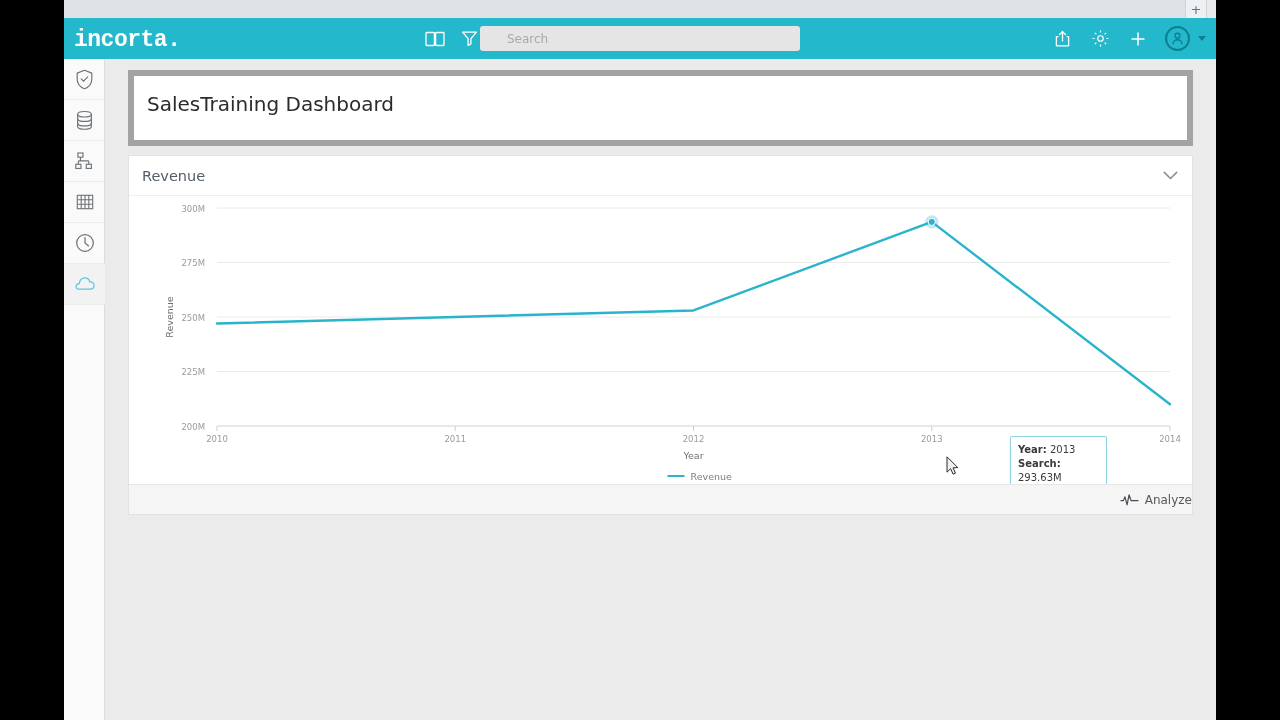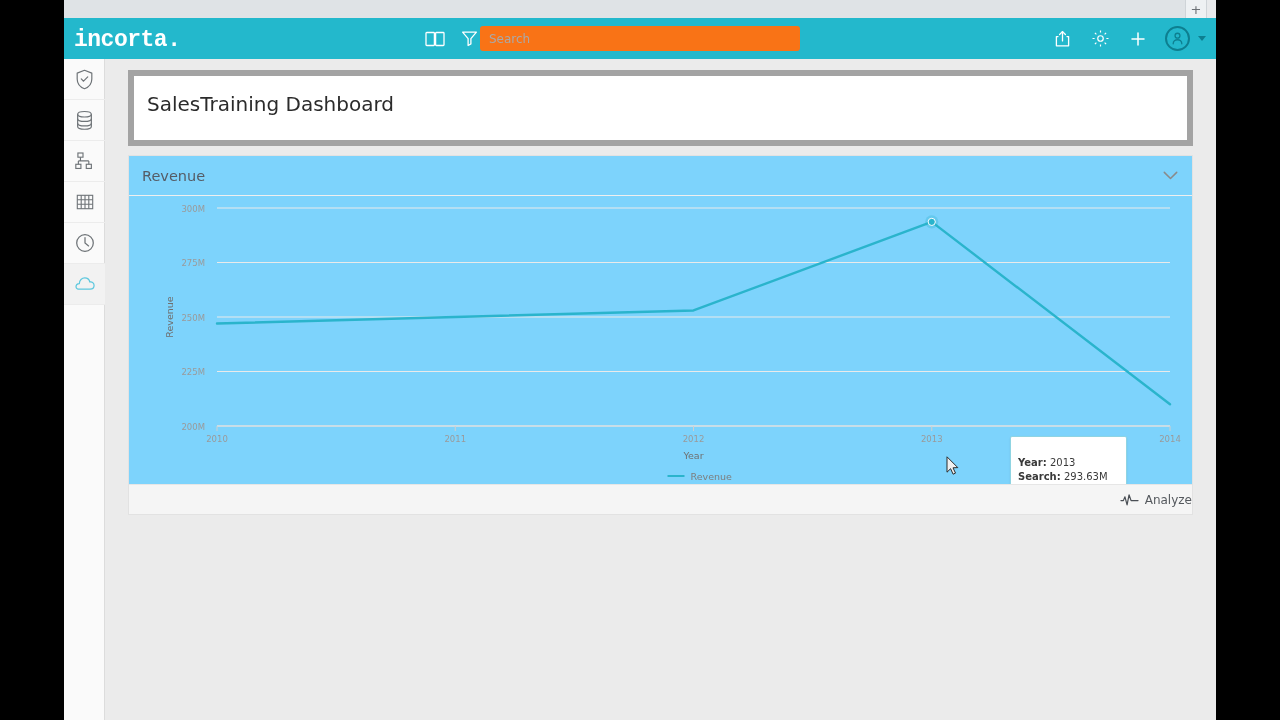--- a/index.html
+++ b/index.html
@@ -74,22 +74,22 @@
   }
   .icon-btn svg { display: block; }
 
   .search-wrap {
     position: absolute; left: 416px; top: 8px;
     width: 320px; height: 25px;
   }
   .search-input {
     width: 100%; height: 25px;
     border: none; border-radius: 3px;
-    background: #f97316;
-    padding: 0 9px;
+    background: #e5e5e5;
+    padding: 0 27px;
     font-family: "DejaVu Sans", "Liberation Sans", sans-serif;
     font-size: 12px; color: #444;
     outline: none;
   }
   .search-input::placeholder { color: #a9a9a9; }
 
   .right-tools {
     position: absolute; right: 10px; top: 0;
     height: 41px; display: flex; align-items: center; gap: 16px;
   }
@@ -140,21 +140,21 @@
   }
   .dash-title {
     font-size: 20px; color: #2b2b2b; font-weight: 400;
     line-height: 1.2; margin-bottom: 10px;
   }
   .dash-desc {
     font-size: 12.5px; color: #b3b3b3; font-weight: 400;
   }
 
   .chart-card {
-    background: #7dd3fc;
+    background: #ffffff;
     border: 1px solid #e2e2e2;
   }
   .chart-head {
     height: 40px;
     display: flex; align-items: center; justify-content: space-between;
     padding: 0 14px 0 13px;
     border-bottom: 1px solid #efefef;
   }
   .chart-title { font-size: 14.5px; color: #555c66; }
   .chevron { cursor: pointer; display: flex; align-items: center; }
@@ -173,25 +173,25 @@
     display: flex; align-items: center;
     padding-left: 12px; gap: 6px; justify-content: flex-end;
   }
   .analyze-label { font-size: 12px; color: #55595e; }
   .analyze-btn { display: flex; align-items: center; gap: 6px; cursor: pointer; }
 
   
   .tooltip {
     position: absolute;
     left: 881px; top: 240px;
-    width: 117px;
+    width: 97px;
     background: #ffffff;
     border: 1px solid #8fd4e2;
     border-radius: 2px;
-    padding: 19px 7px 6px 7px;
+    padding: 6px 7px 6px 7px;
     font-size: 10px; color: #3a3a3a;
     line-height: 1.42;
     box-shadow: 0 1px 2px rgba(0,0,0,0.08);
     pointer-events: none;
   }
   .tooltip b { font-weight: 700; }
 
   
   .cursor { position: absolute; left: 817px; top: 260px; pointer-events: none; }
 </style>

